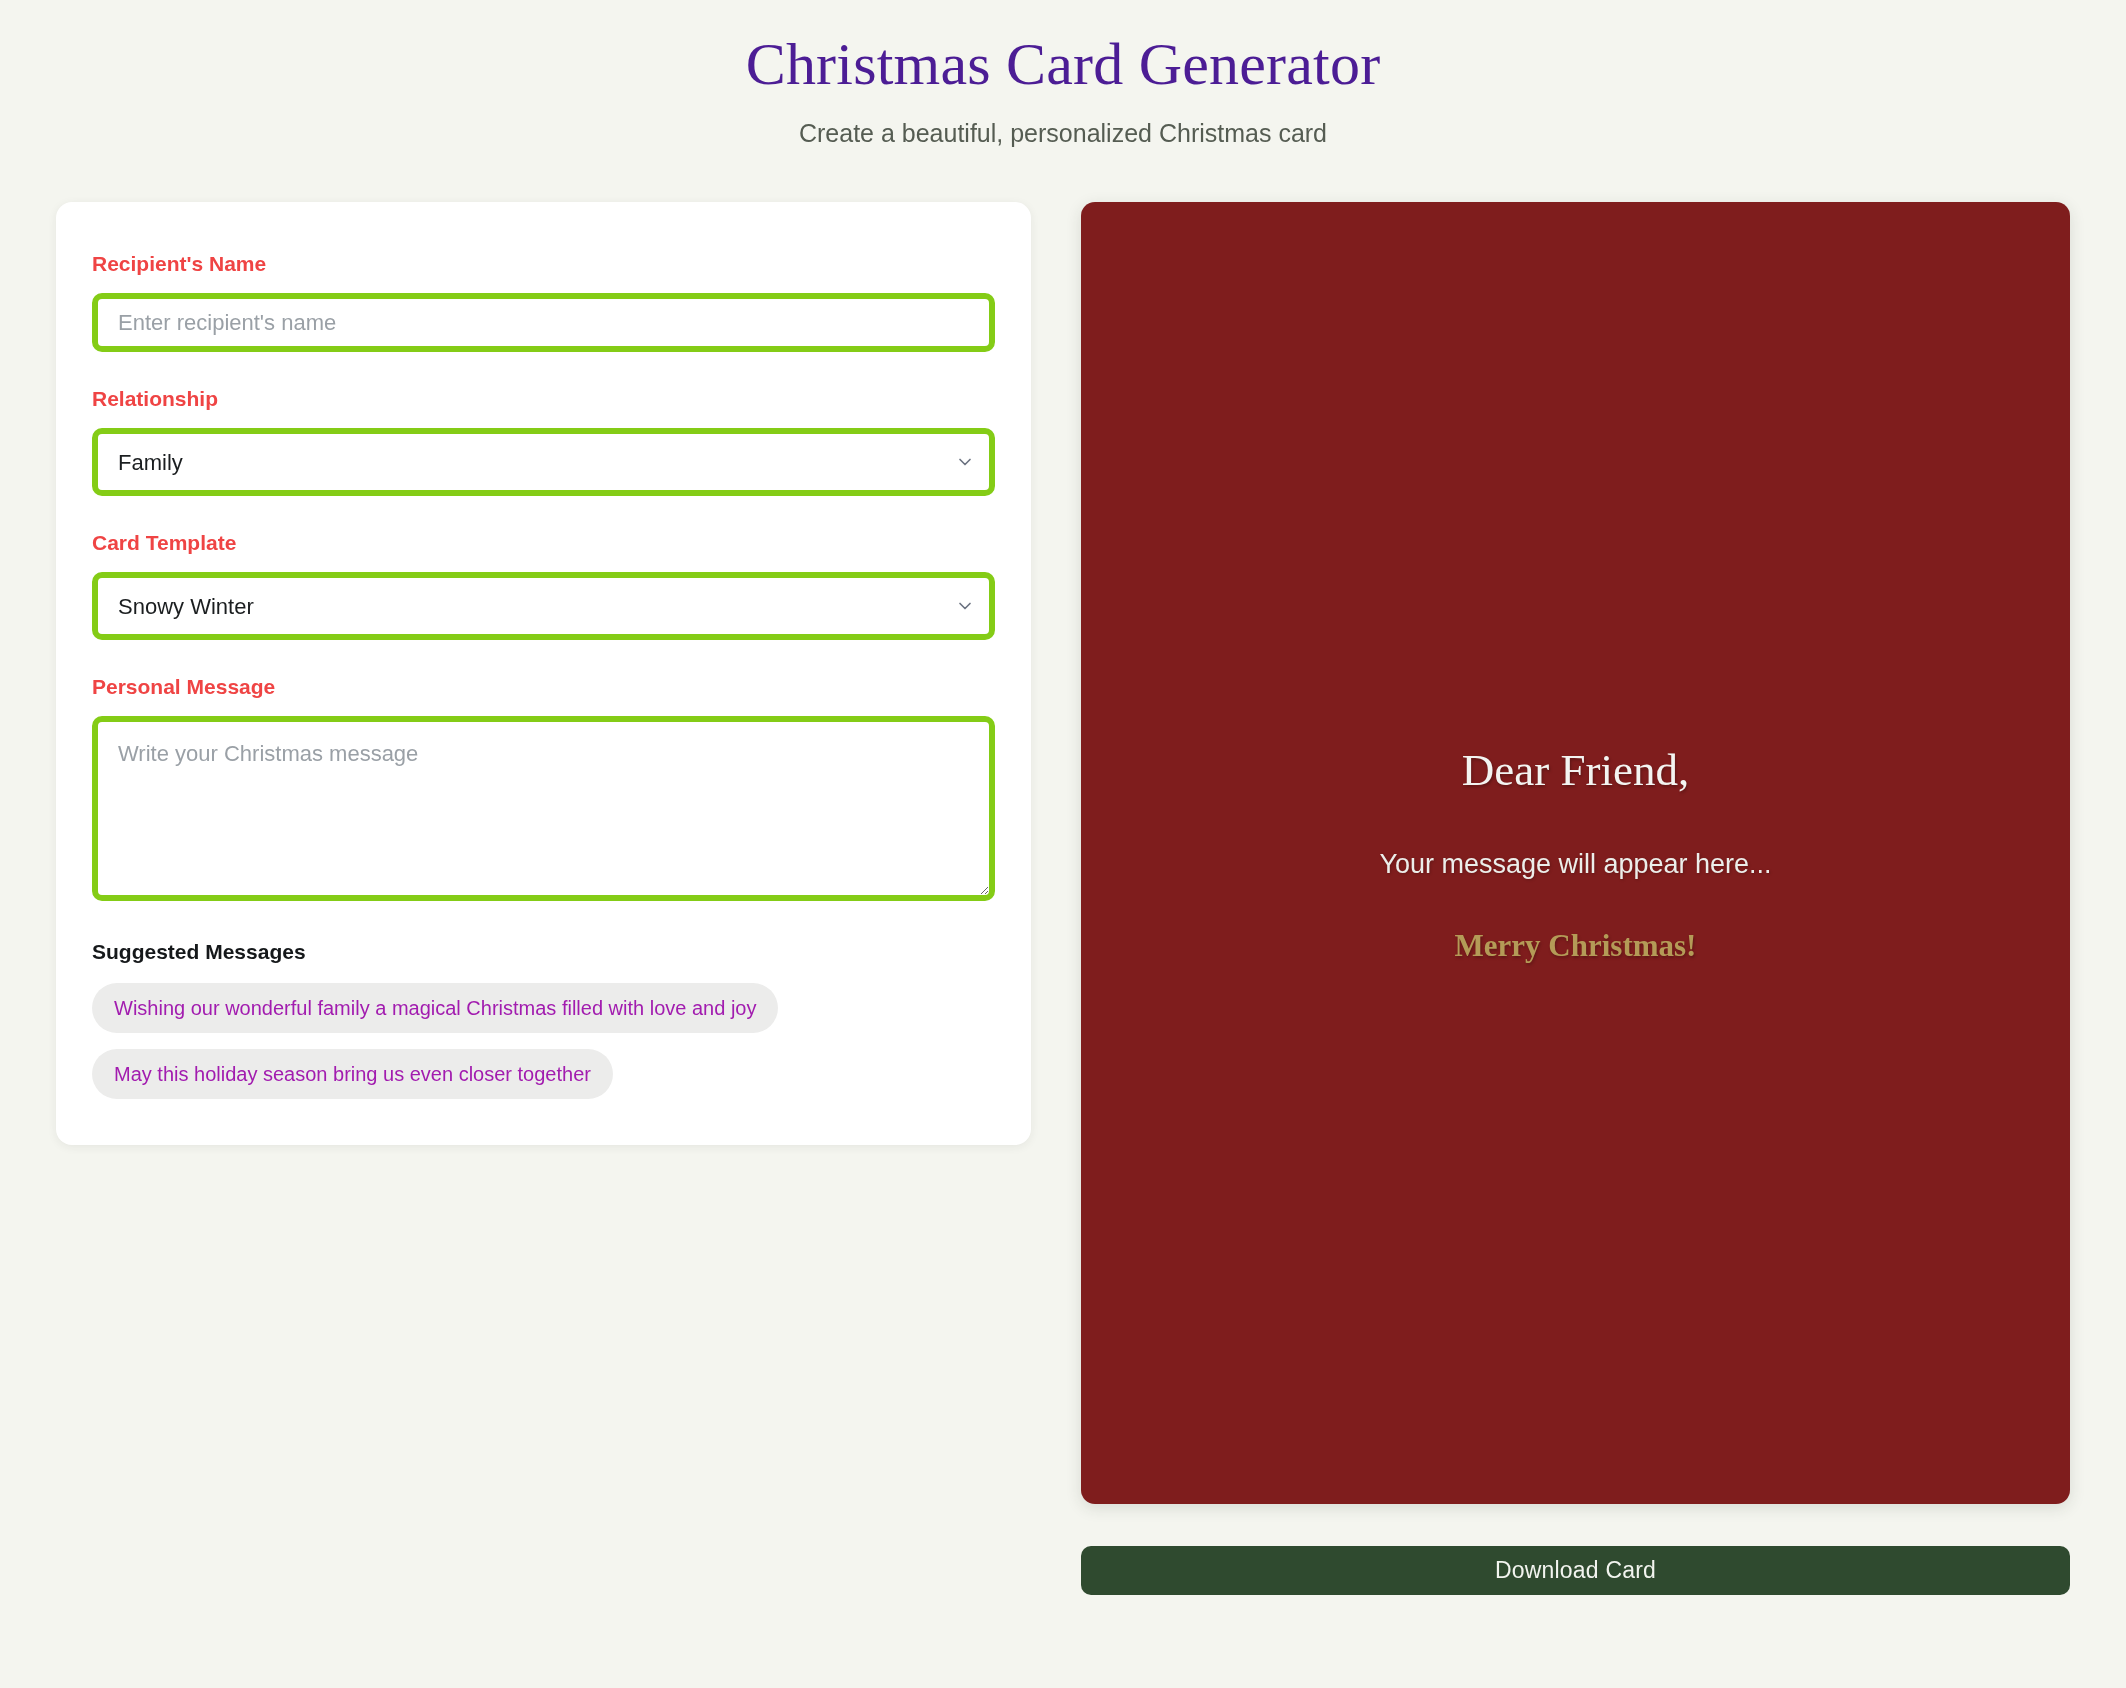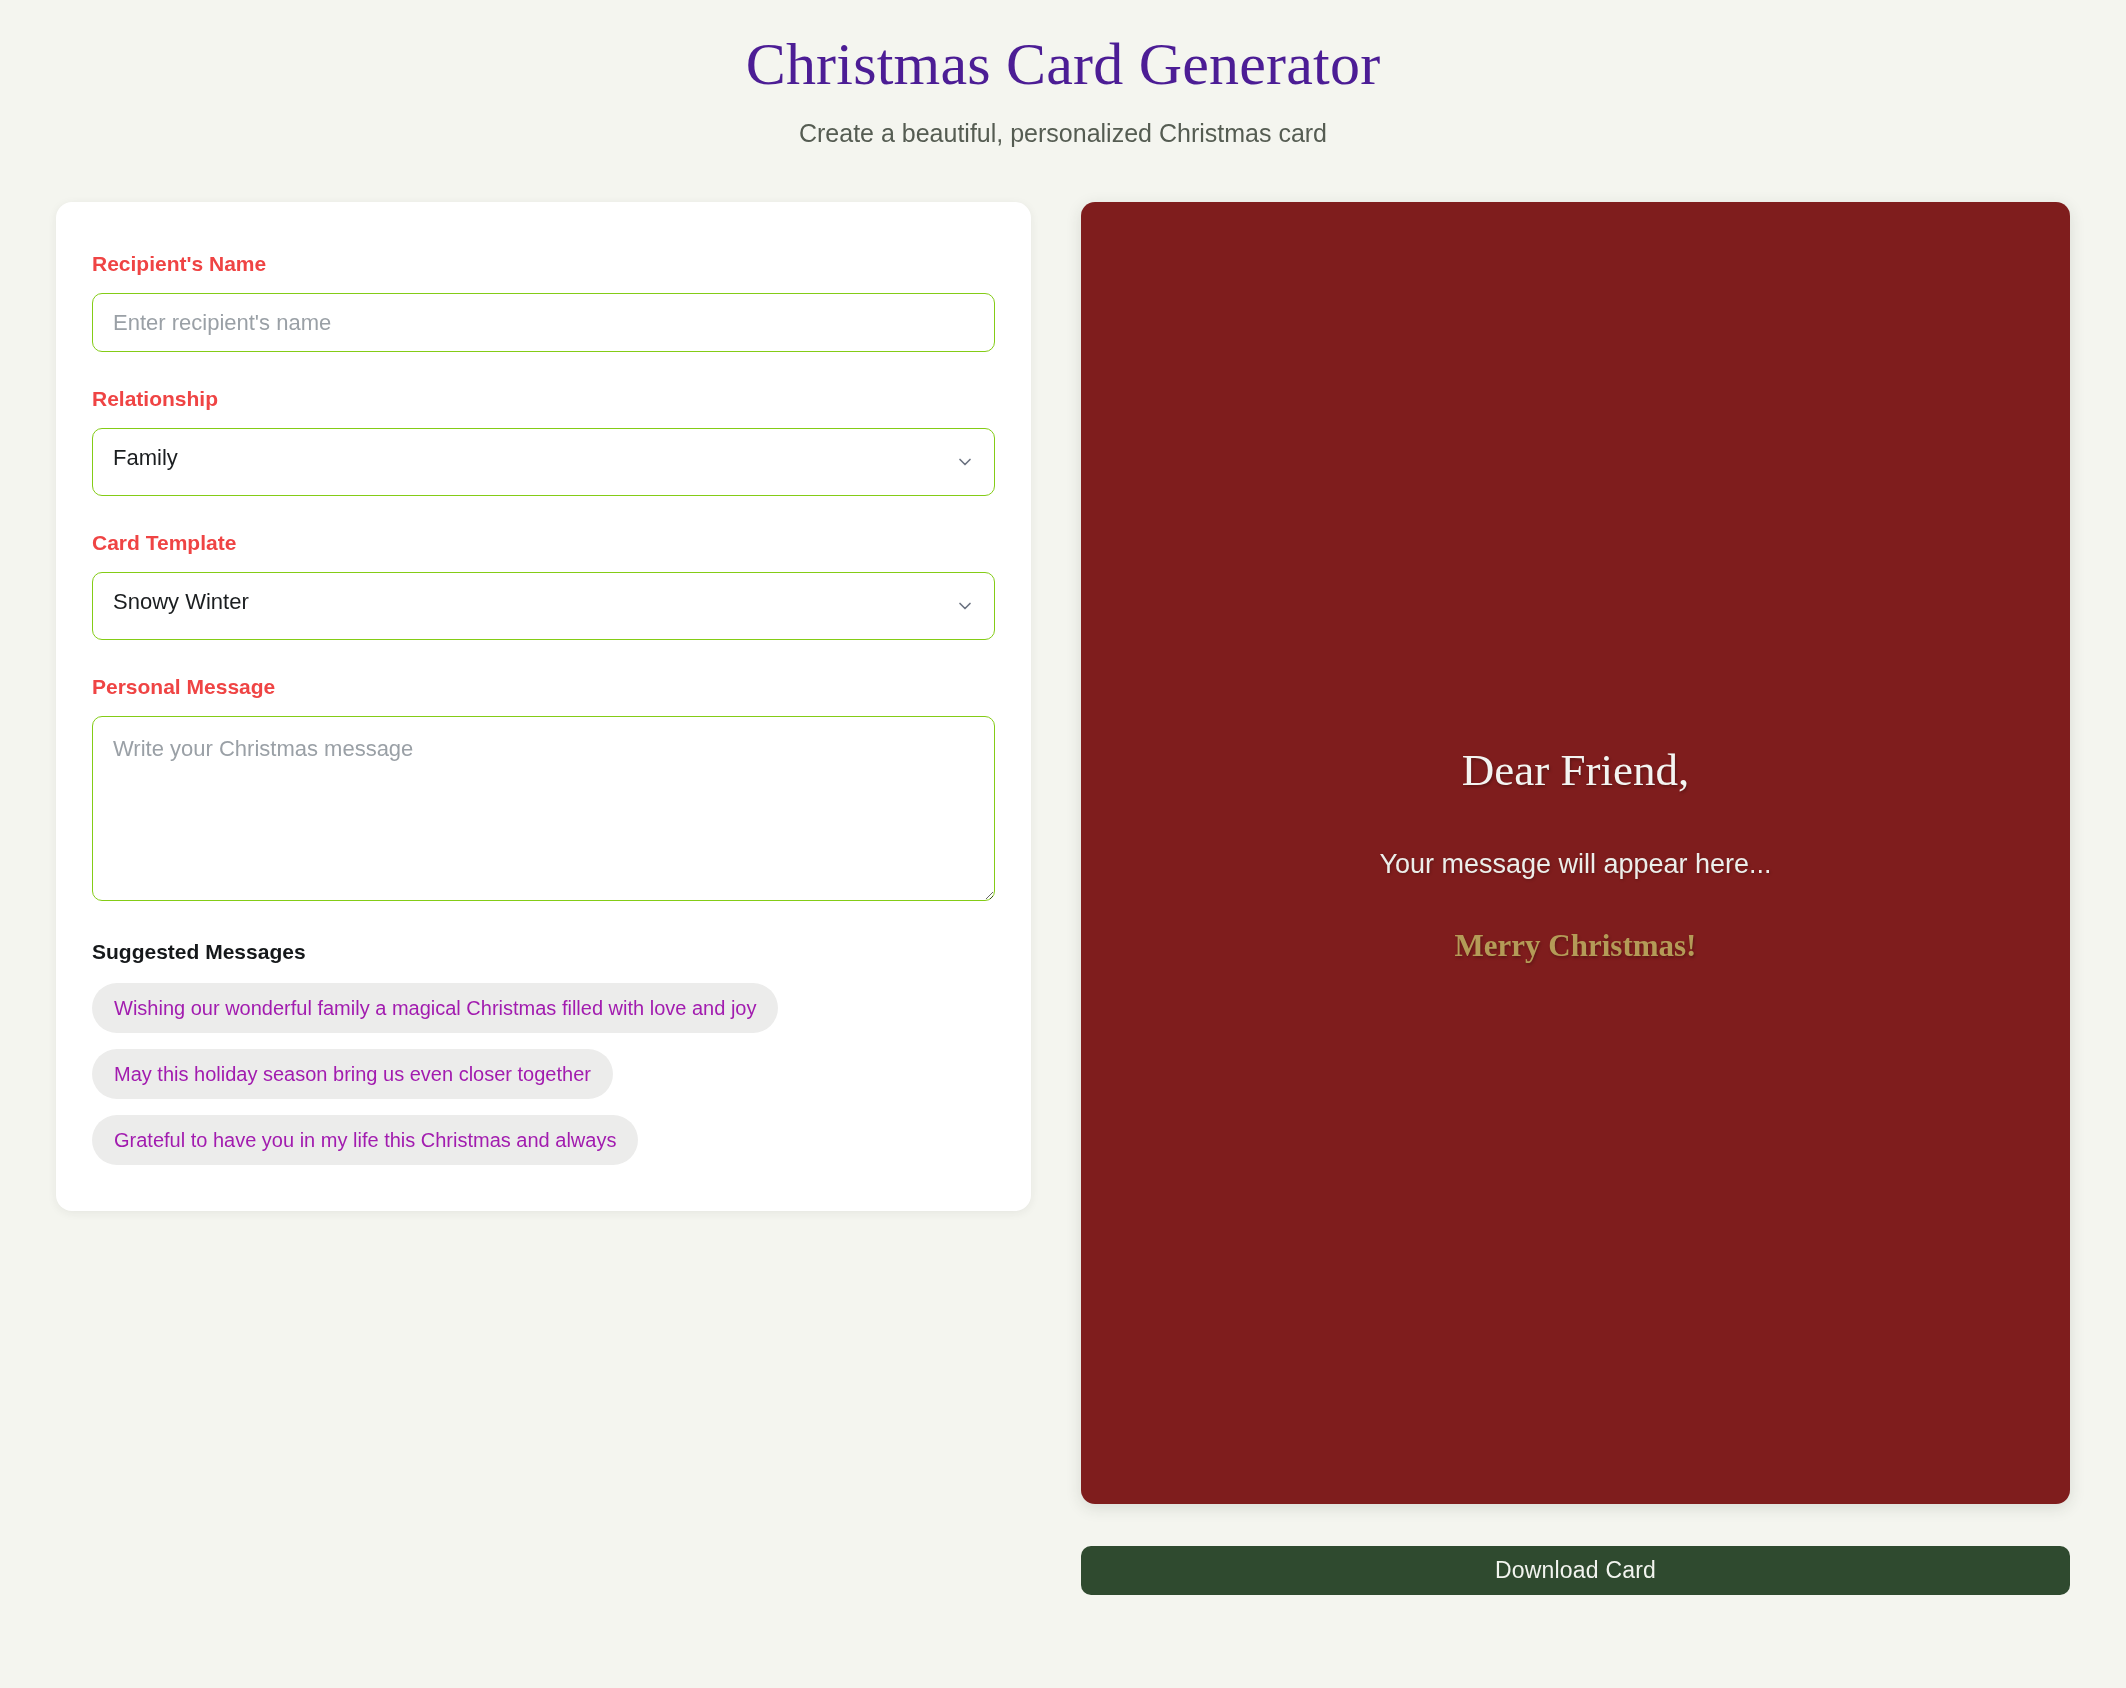--- a/index.html
+++ b/index.html
@@ -63,21 +63,21 @@
     display: block;
     font-size: 21px;
     color: #ef4444;
     font-weight: 700;
     margin-bottom: 17px;
   }
   .text-input,
   .select-box,
   .textarea {
     width: 100%;
-    border: 1px solid #84cc16;
+    border: 6px solid #84cc16;
     border-radius: 10px;
     background: #fff;
     font-family: "Liberation Sans", sans-serif;
     font-size: 22px;
     color: #1b1e20;
     outline: none;
   }
   .text-input {
     height: 59px;
     padding: 0 20px;
@@ -232,21 +232,20 @@
         <div class="field">
           <label class="field-label">Personal Message</label>
           <textarea class="textarea" placeholder="Write your Christmas message" style=""></textarea>
         </div>
 
         <div class="field">
           <span class="suggest-label">Suggested Messages</span>
           <div class="chips">
             <button class="chip">Wishing our wonderful family a magical Christmas filled with love and joy</button>
             <button class="chip">May this holiday season bring us even closer together</button>
-            <button class="chip">Grateful to have you in my life this Christmas and always</button>
           </div>
         </div>
 
       </div>
     </div>
 
     <div class="right-col">
       <div class="card-preview">
         <div class="card-greeting">Dear Friend,</div>
         <div class="card-message">Your message will appear here...</div>

